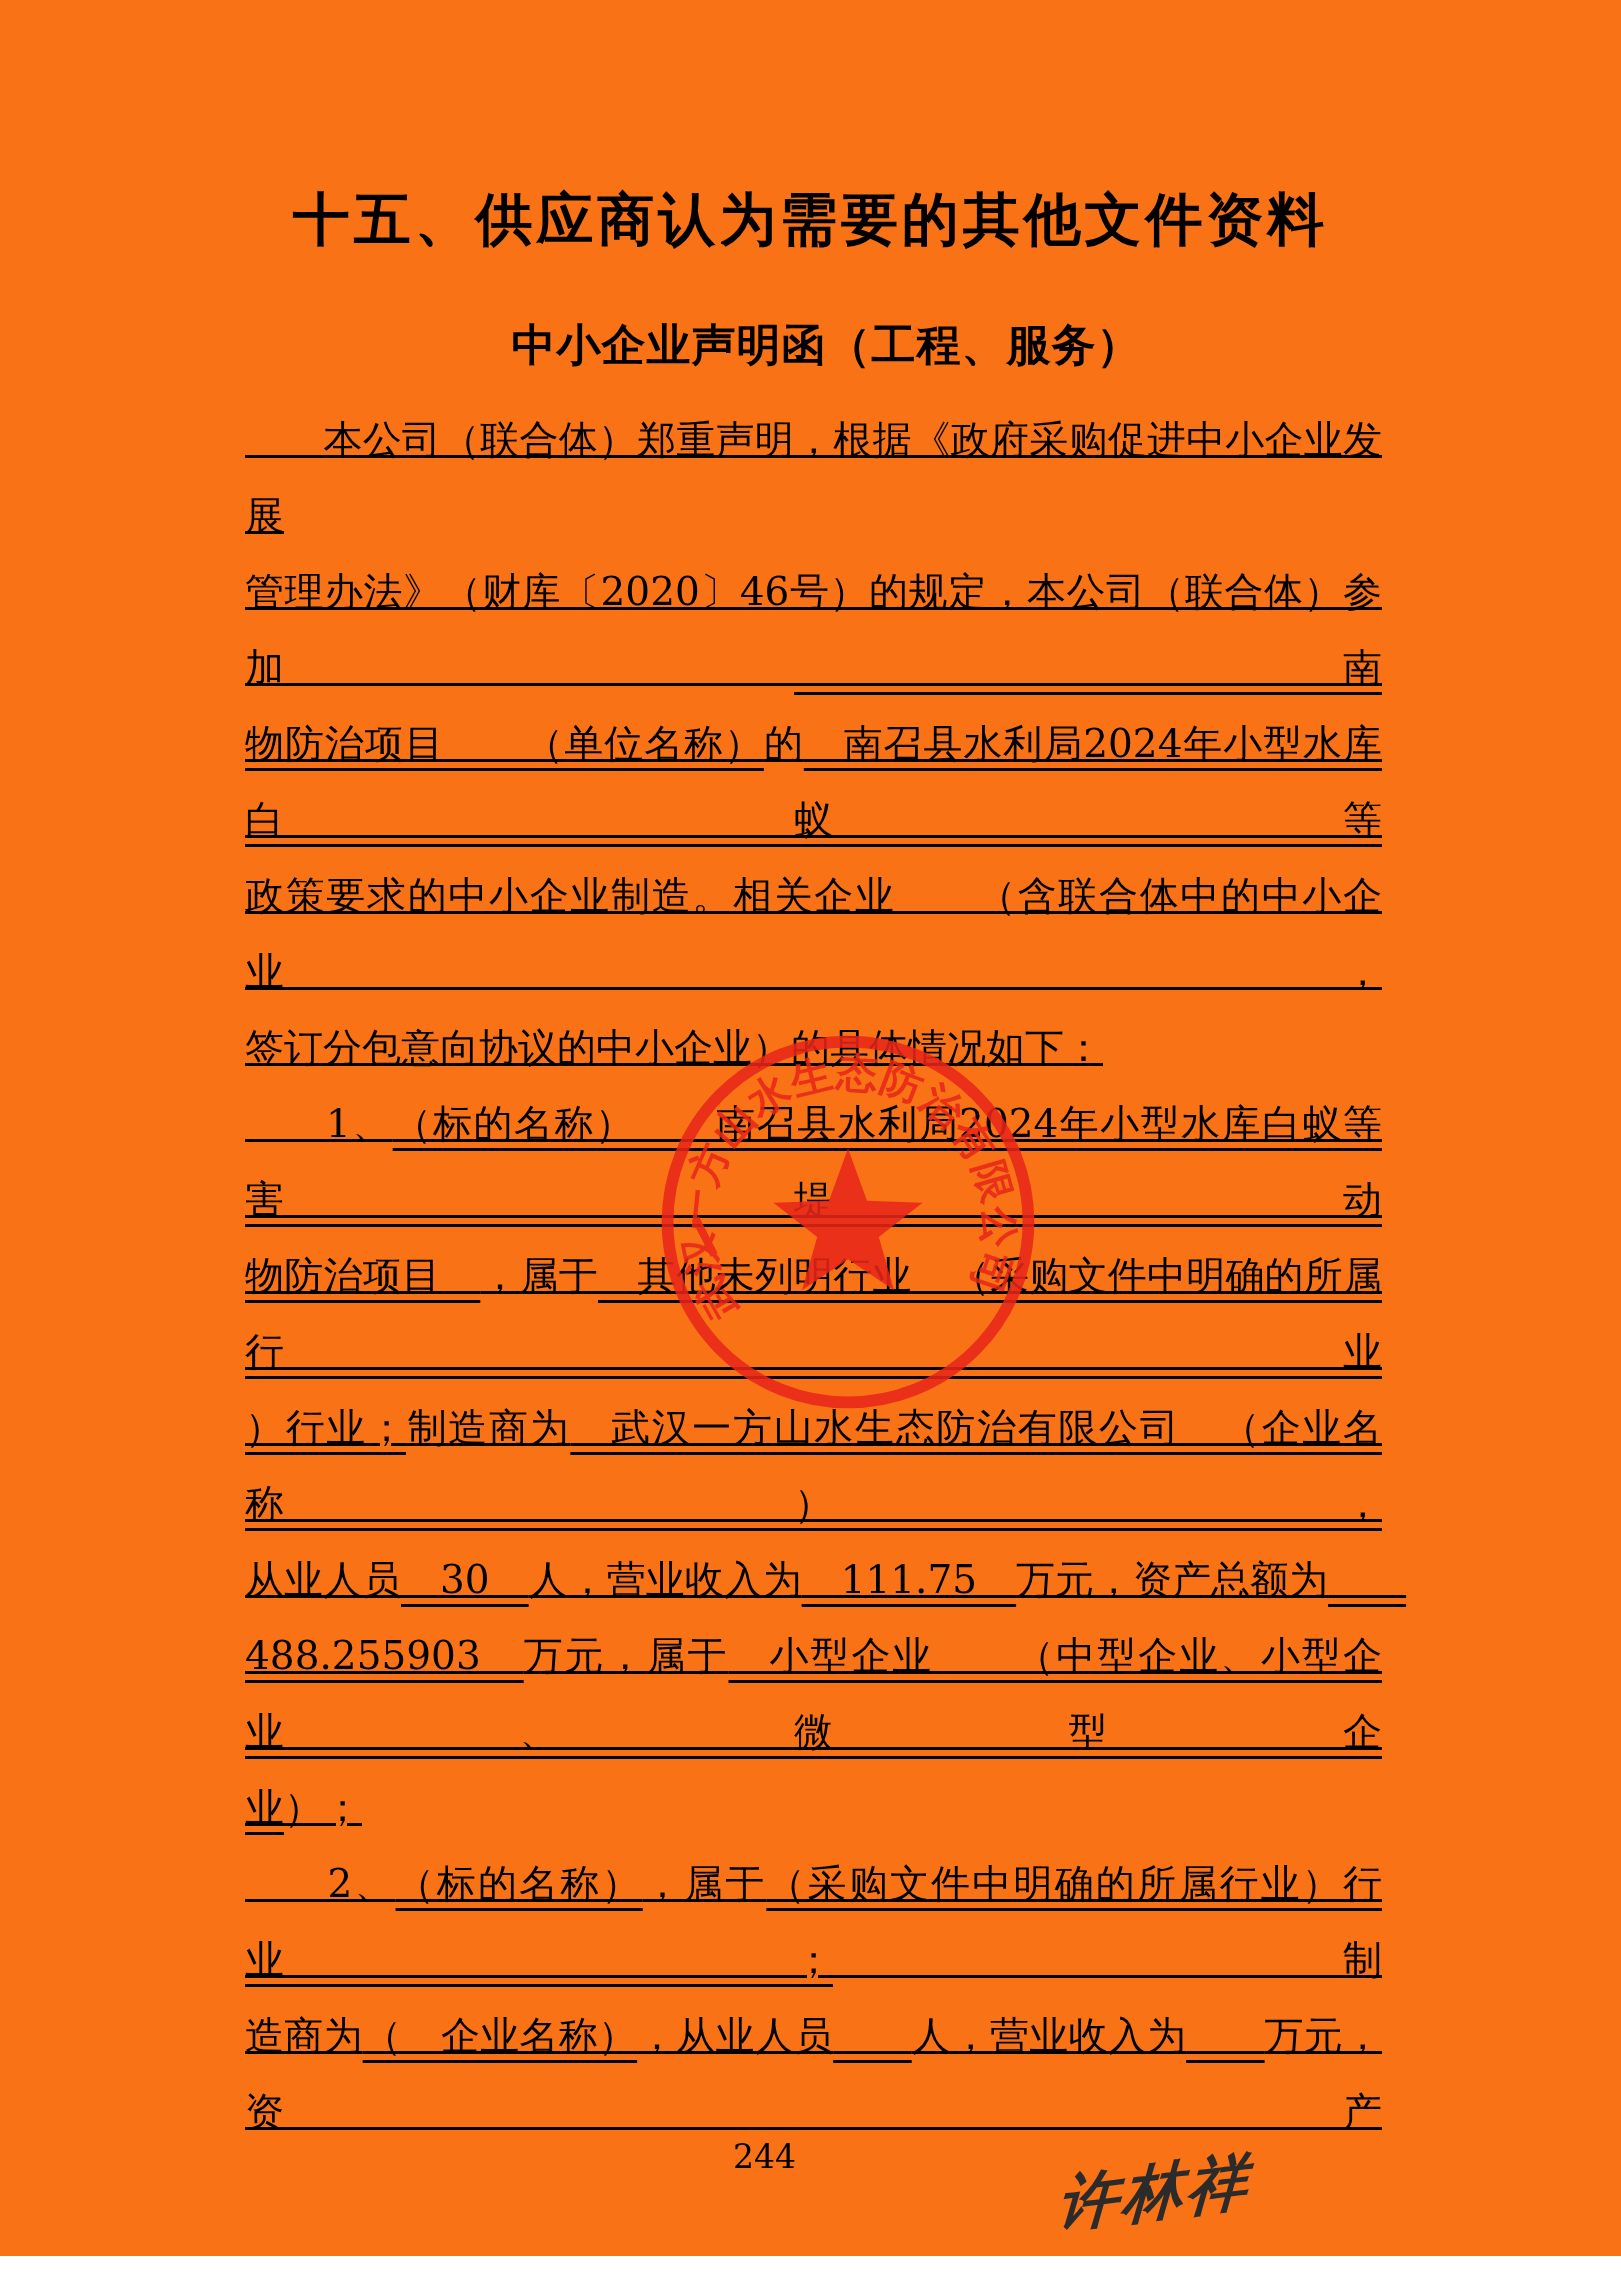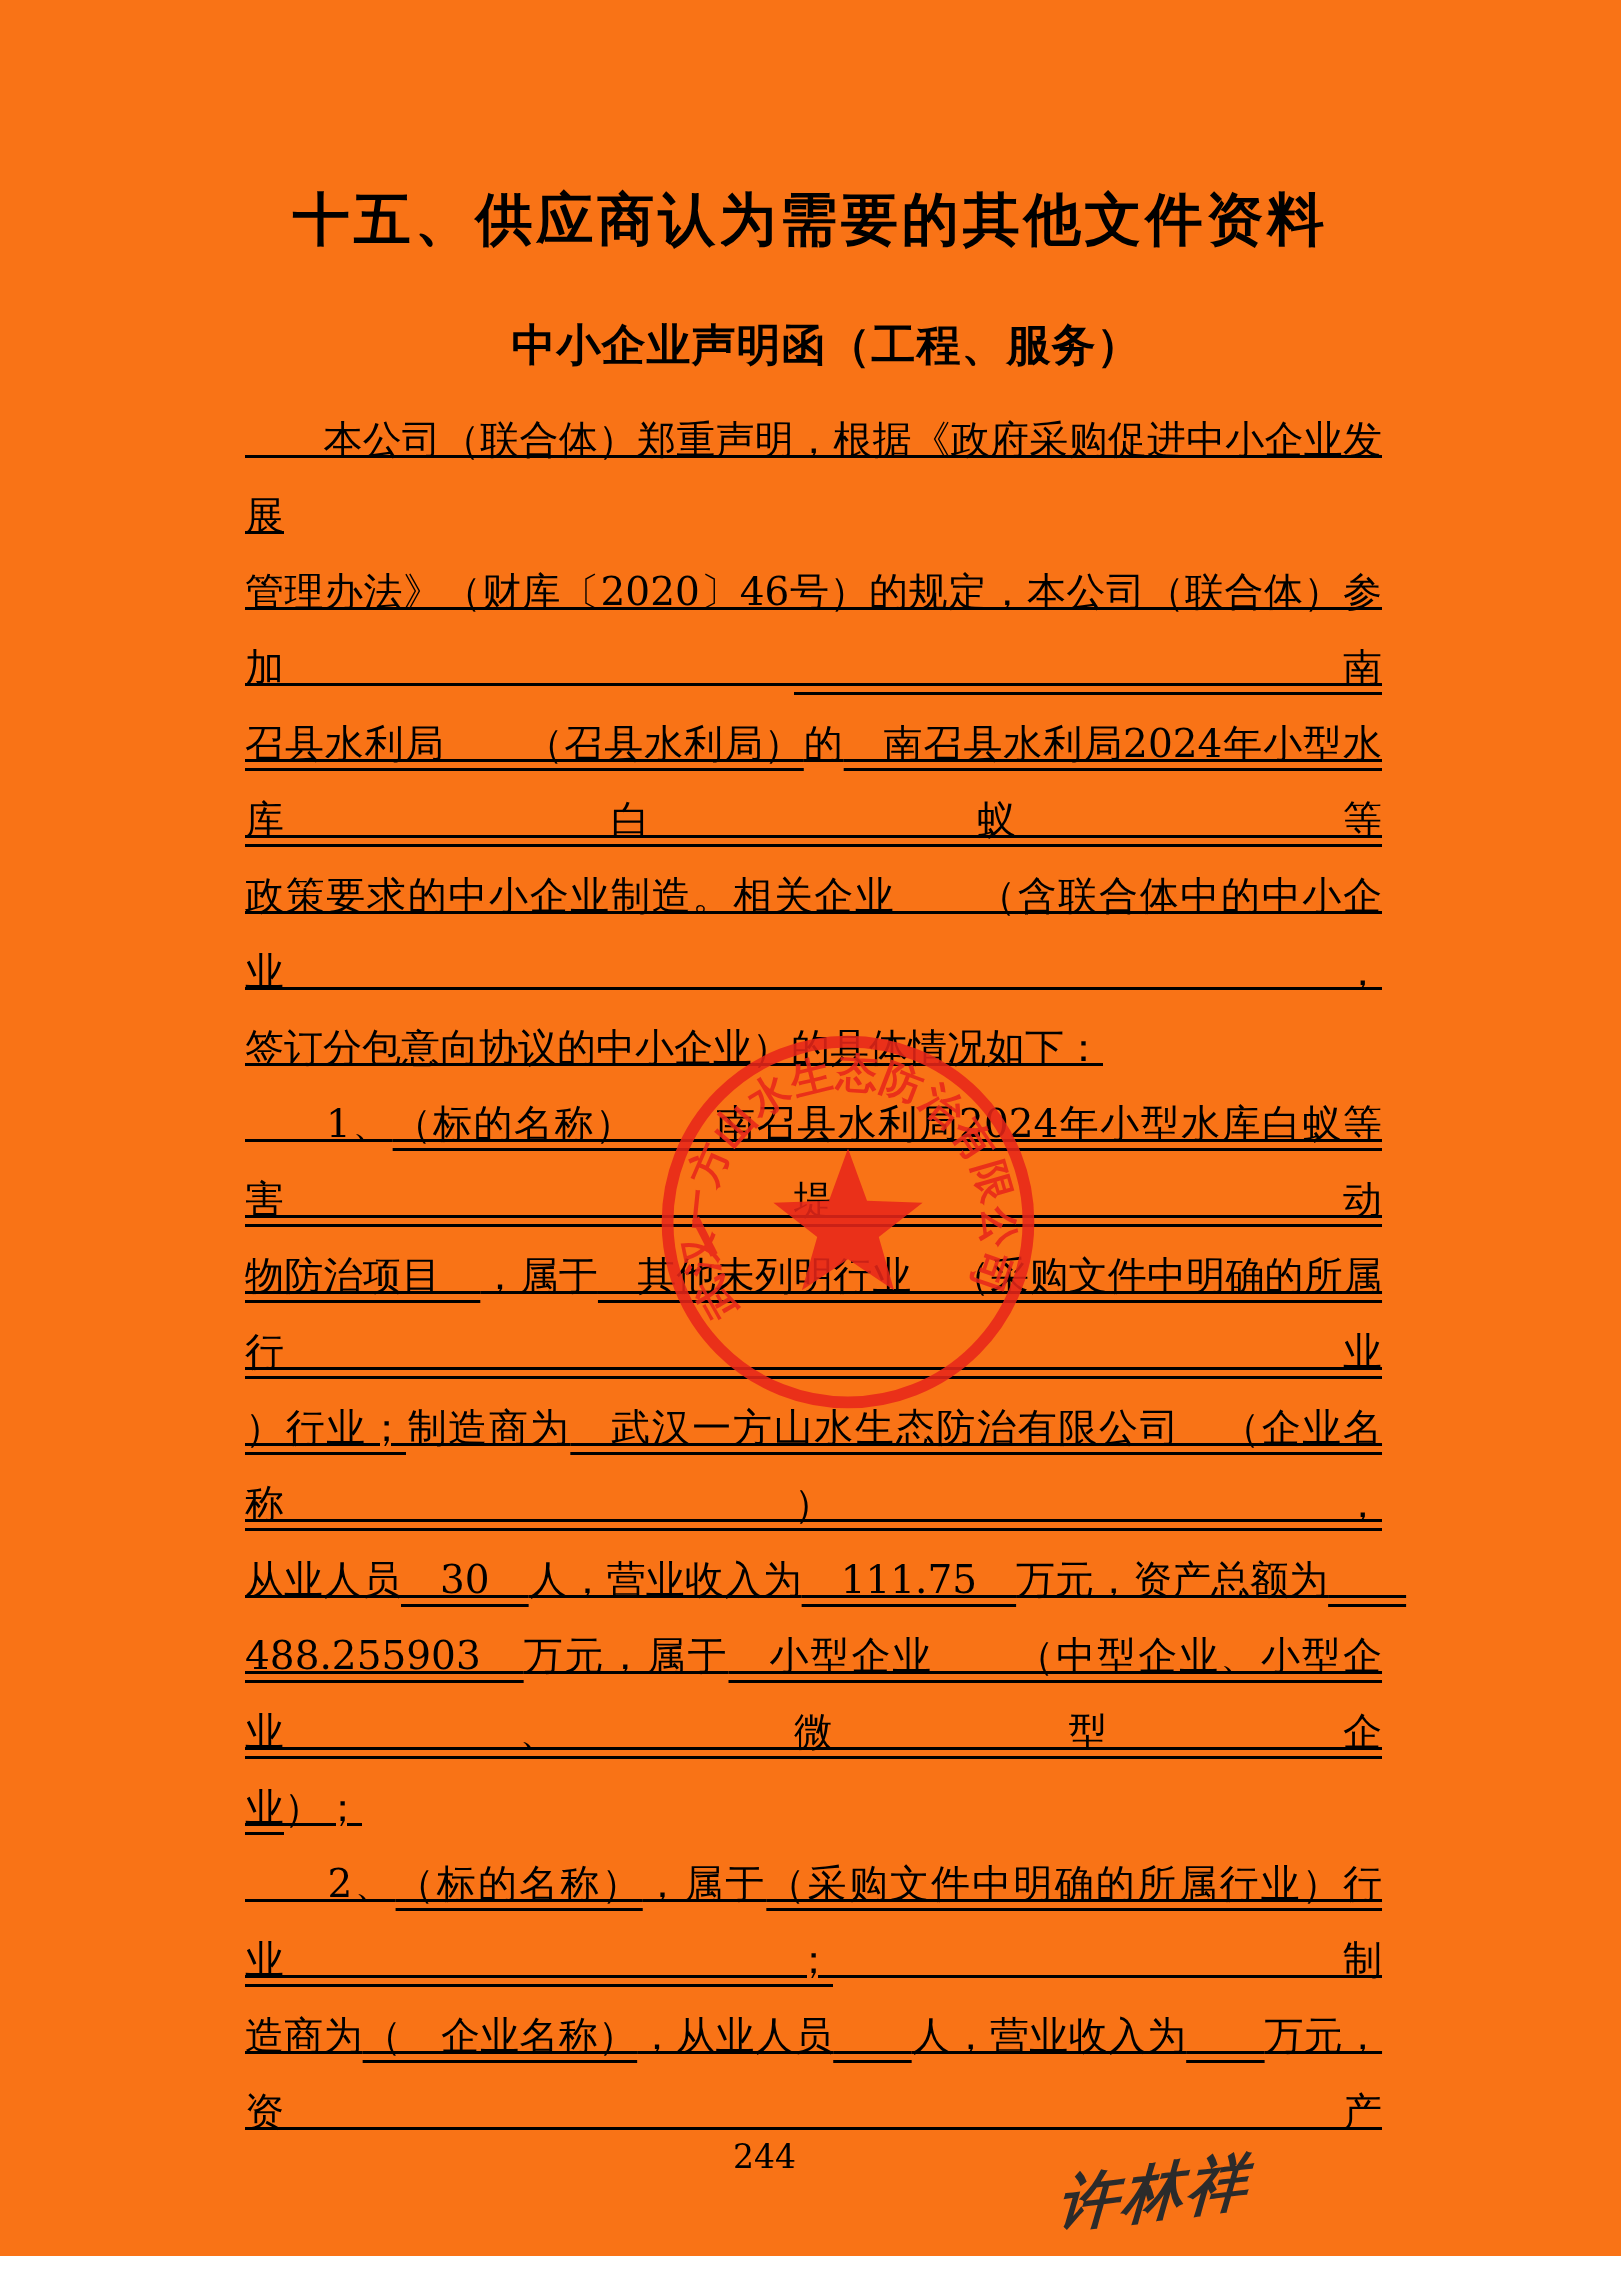--- a/index.html
+++ b/index.html
@@ -108,21 +108,21 @@
 
 <div class="page">
 
   <div class="doc-title">十五、供应商认为需要的其他文件资料</div>
 
   <div class="doc-subtitle">中小企业声明函（工程、服务）</div>
 
   <div class="doc-body" id="doc-body">
       <div class="doc-line justify"><span class="seg">　　本公司（联合体）郑重声明，根据《政府采购促进中小企业发展</span></div>
       <div class="doc-line justify"><span class="seg">管理办法》（财库〔2020〕46号）的规定，本公司（联合体）参加</span><span class="seg u">　南</span></div>
-      <div class="doc-line justify"><span class="seg u">召县水利局　　（召县水利局）</span><span class="seg">的</span><span class="seg u">　南召县水利局2024年小型水库白蚁等</span></div>
+      <div class="doc-line justify"><span class="seg u">物防治项目　　（单位名称）</span><span class="seg">的</span><span class="seg u">　南召县水利局2024年小型水库白蚁等</span></div>
       <div class="doc-line justify"><span class="seg">政策要求的中小企业制造。相关企业　　（含联合体中的中小企业，</span></div>
       <div class="doc-line"><span class="seg">签订分包意向协议的中小企业）的具体情况如下：</span></div>
       <div class="doc-line justify"><span class="seg">　　1、</span><span class="seg u">（标的名称）　　南召县水利局2024年小型水库白蚁等害堤动</span></div>
       <div class="doc-line justify"><span class="seg u">物防治项目　</span><span class="seg">，属于</span><span class="seg u">　其他未列明行业　（采购文件中明确的所属行业</span></div>
       <div class="doc-line justify"><span class="seg u">）行业；</span><span class="seg">制造商为</span><span class="seg u">　武汉一方山水生态防治有限公司　（企业名称），</span></div>
       <div class="doc-line justify"><span class="seg">从业人员</span><span class="seg u">　30　</span><span class="seg">人，营业收入为</span><span class="seg u">　111.75　</span><span class="seg">万元，资产总额为</span><span class="seg u">　　</span></div>
       <div class="doc-line justify"><span class="seg u">488.255903　</span><span class="seg">万元，属于</span><span class="seg u">　小型企业　　（中型企业、小型企业、微型企</span></div>
       <div class="doc-line"><span class="seg u">业</span><span class="seg">）；</span></div>
       <div class="doc-line justify"><span class="seg">　　2、</span><span class="seg u">（标的名称）</span><span class="seg">，属于</span><span class="seg u">（采购文件中明确的所属行业）行业；</span><span class="seg">制</span></div>
       <div class="doc-line justify"><span class="seg">造商为</span><span class="seg u">（　企业名称）</span><span class="seg">，从业人员</span><span class="seg u">　　</span><span class="seg">人，营业收入为</span><span class="seg u">　　</span><span class="seg">万元，资产</span></div>

